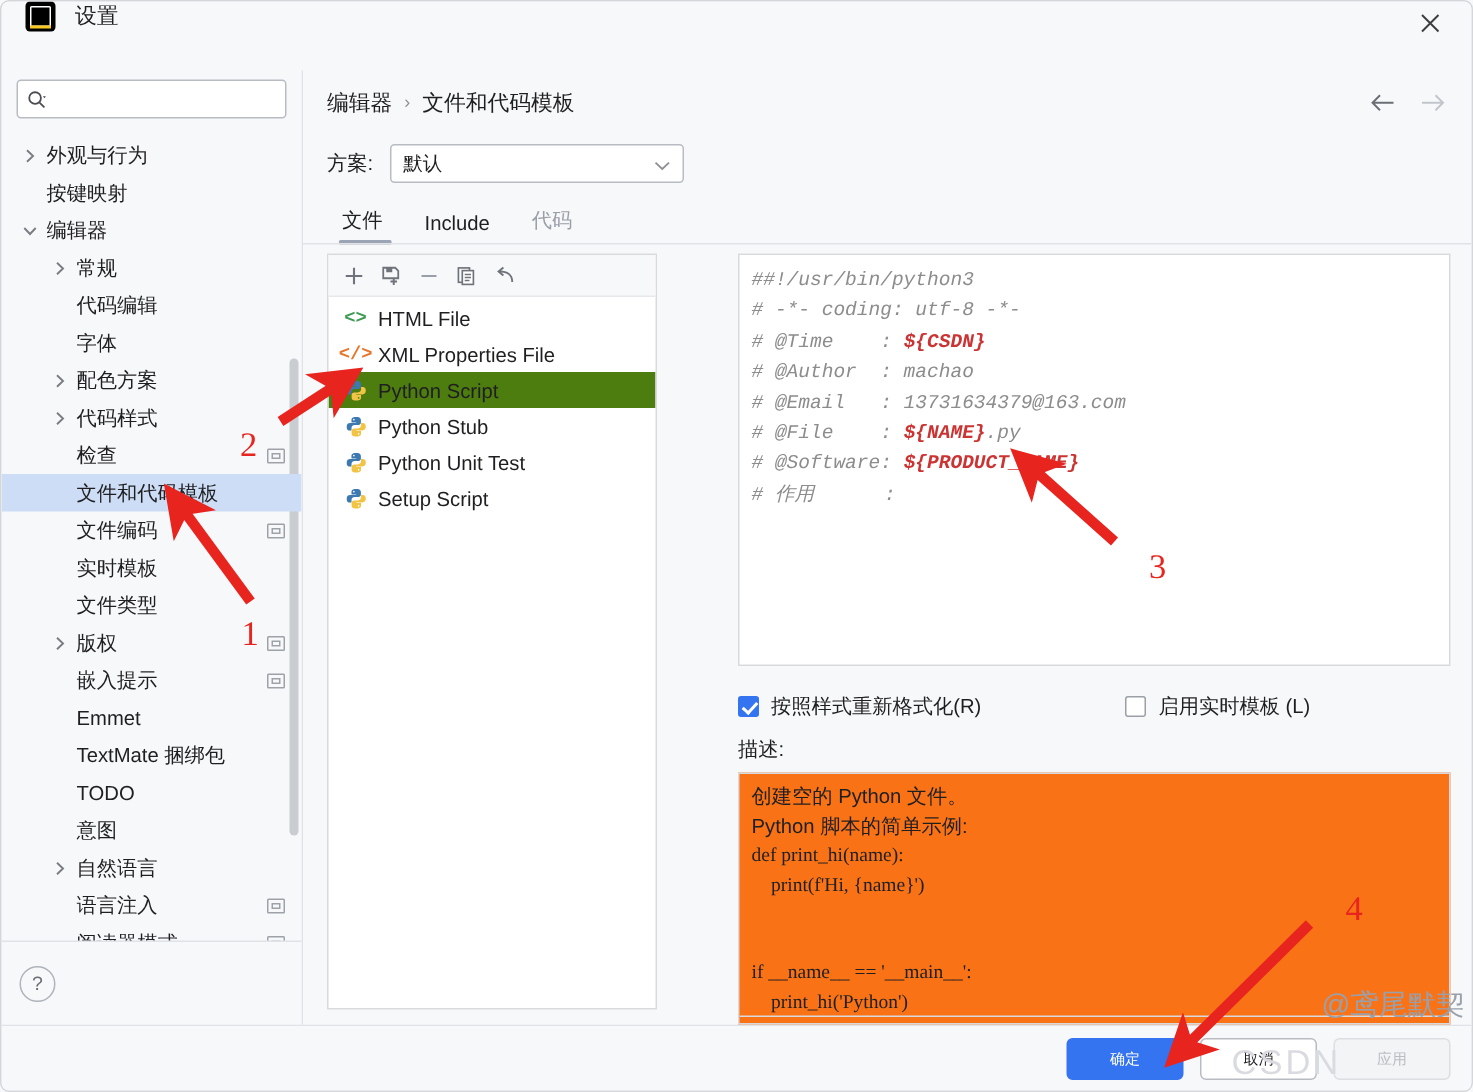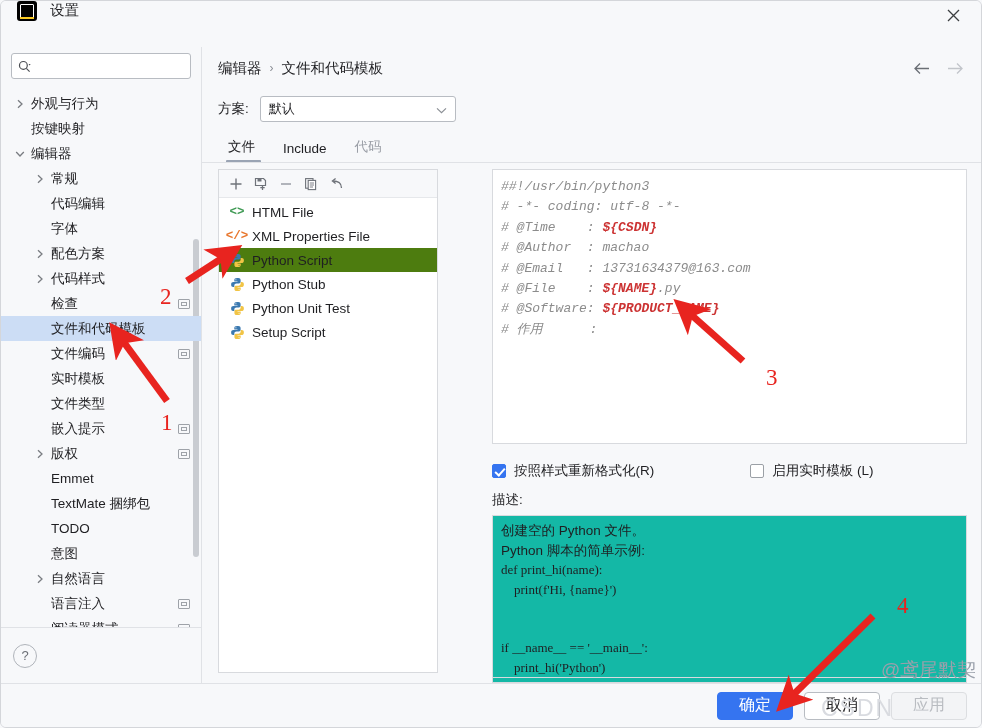--- a/index.html
+++ b/index.html
@@ -91,28 +91,28 @@
   .cvar{color:#cc3333;font-weight:bold;font-style:italic;}
 
   .checkrow{height:36px;display:flex;align-items:center;gap:0;flex:none;padding-top:9px;}
   .chk{display:flex;align-items:center;gap:8px;cursor:pointer;font-size:13.5px;}
   .box{width:14px;height:14px;border:1px solid #9ba0a6;border-radius:2px;background:#fff;box-sizing:border-box;flex:none;}
   .box.on{background:#3574f0;border-color:#3574f0;position:relative;}
   .box.on::after{content:"";position:absolute;left:4px;top:1px;width:4px;height:8px;border:solid #fff;border-width:0 2px 2px 0;transform:rotate(42deg);}
   .chk2{margin-left:96px;}
 
   .desc-label{font-size:13.5px;margin:2px 0 6px 0;flex:none;}
-  .descbox{flex:1;min-height:0;border:1px solid #d8dade;background:#14b8a6;box-sizing:border-box;padding:5px 10px 0 8px;overflow:hidden;display:flex;flex-direction:column;margin-bottom:0;}
+  .descbox{flex:1;min-height:0;border:1px solid #d8dade;background:#f97316;box-sizing:border-box;padding:5px 10px 0 8px;overflow:hidden;display:flex;flex-direction:column;margin-bottom:0;}
   .dline{font-family:"Liberation Sans",sans-serif;font-size:13.5px;line-height:19.5px;white-space:pre;color:#1f1f22;}
   .dline.mono{font-family:Liberation Serif, serif;font-size:13px;}
   .desc-foot{margin-top:auto;border-top:1px solid #d8dade;margin-left:-8px;margin-right:-10px;padding:4px 10px 4px 8px;font-size:12.5px;color:#1f1f22;}
 
   
   .footer{height:44px;border-top:1px solid #e0e2e6;display:flex;align-items:center;justify-content:flex-end;padding:0 14px;box-sizing:border-box;gap:11px;background:#f7f8fa;}
-  .btn{height:28px;min-width:76px;border-radius:4px;display:flex;align-items:center;justify-content:center;font-size:16px;cursor:pointer;box-sizing:border-box;padding:0 14px;}
+  .btn{height:28px;min-width:76px;border-radius:4px;display:flex;align-items:center;justify-content:center;font-size:10px;cursor:pointer;box-sizing:border-box;padding:0 28px;}
   .btn.primary{background:#3574f0;color:#fff;border:1px solid #3574f0;}
   .btn.sec{background:#fff;color:#1f1f22;border:1px solid #b8bcc2;}
   .btn.ghost{background:#f3f4f6;color:#b9bcc1;border:1px solid #dcdee1;}
 
   
   .overlay{position:absolute;left:0;top:0;width:982px;height:728px;pointer-events:none;}
   .anno-num{position:absolute;color:#e8241f;font-size:23px;font-family:"Liberation Serif",serif;}
 
   
   .wm{position:absolute;pointer-events:none;white-space:nowrap;}
@@ -226,31 +226,31 @@
           </div>
           <div class="trow">
             <span class="tw-arrow" style="margin-left:32px"></span>
             <span class="tlabel" style="margin-left:4px">实时模板</span>
           </div>
           <div class="trow">
             <span class="tw-arrow" style="margin-left:32px"></span>
             <span class="tlabel" style="margin-left:4px">文件类型</span>
           </div>
           <div class="trow">
+            <span class="tw-arrow" style="margin-left:32px">
+              <svg width="8" height="10" viewBox="0 0 8 10">
+                <path d="M2 1.2 L6 5 L2 8.8" stroke="#7a7d82" stroke-width="1.3" fill="none"></path>
+              </svg>
+            </span>
+            <span class="tlabel" style="margin-left:4px">版权</span>
+            <span class="copyable"></span>
+          </div>
+          <div class="trow">
             <span class="tw-arrow" style="margin-left:32px"></span>
             <span class="tlabel" style="margin-left:4px">嵌入提示</span>
-            <span class="copyable"></span>
-          </div>
-          <div class="trow">
-            <span class="tw-arrow" style="margin-left:32px">
-              <svg width="8" height="10" viewBox="0 0 8 10">
-                <path d="M2 1.2 L6 5 L2 8.8" stroke="#7a7d82" stroke-width="1.3" fill="none"></path>
-              </svg>
-            </span>
-            <span class="tlabel" style="margin-left:4px">版权</span>
             <span class="copyable"></span>
           </div>
           <div class="trow">
             <span class="tw-arrow" style="margin-left:32px"></span>
             <span class="tlabel" style="margin-left:4px">Emmet</span>
           </div>
           <div class="trow">
             <span class="tw-arrow" style="margin-left:32px"></span>
             <span class="tlabel" style="margin-left:4px">TextMate 捆绑包</span>
           </div>

